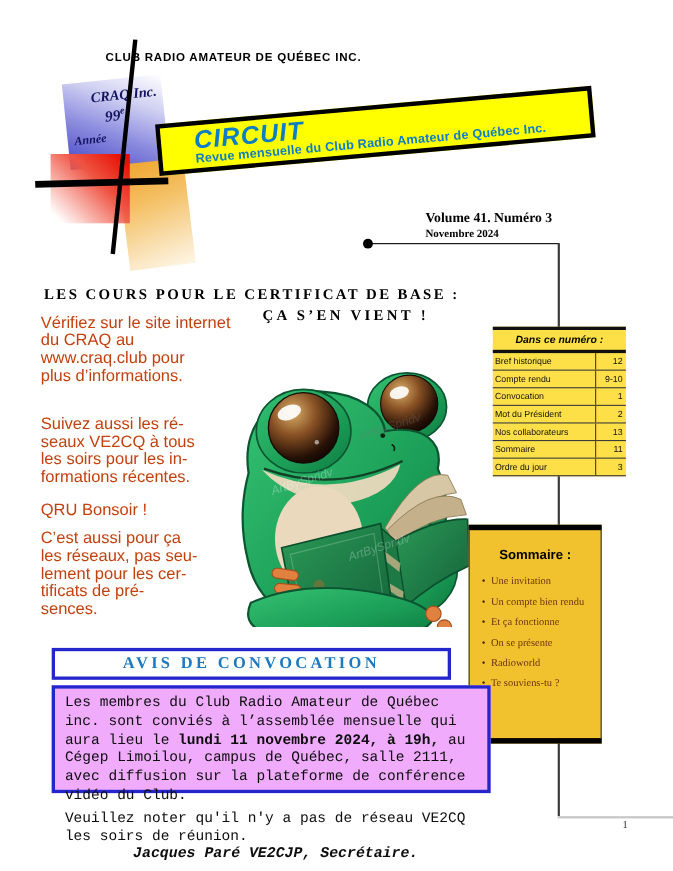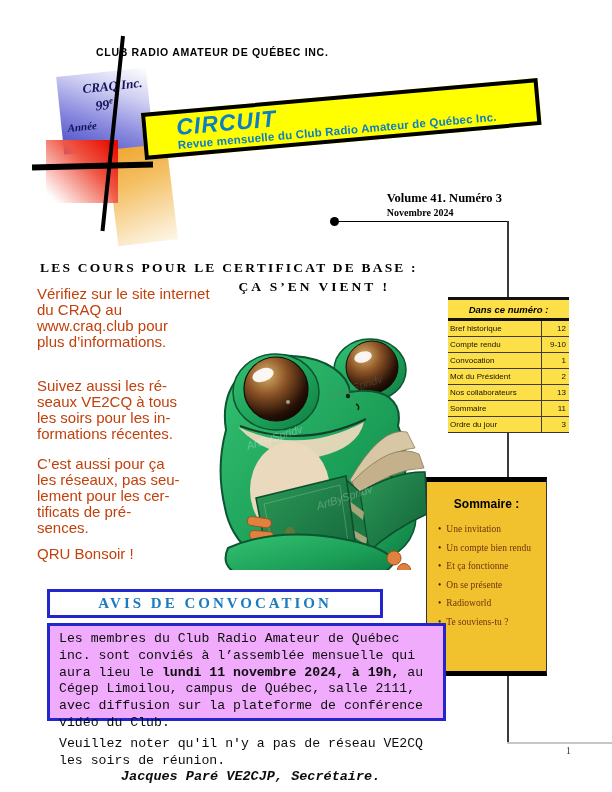--- a/index.html
+++ b/index.html
@@ -85,21 +85,21 @@
     box-sizing:border-box; background:#f2c12e;
     border-top:5px solid #000; border-bottom:5px solid #000;
     border-left:1px solid #333; border-right:1px solid #333;
   }
   .som-title { text-align:center; font-weight:bold; font-size:12px; margin-top:15px; color:#000; }
   .som-items { margin-top:13px; padding-left:11px; }
   .som-item { font-family:"Liberation Serif", serif; font-size:9.5px; line-height:11px; color:#6b3410; margin-bottom:7.5px; }
   .som-bullet { margin-right:5px; color:#3d1d05; }
   
   .avis-title-box {
-    position:absolute; left:47px; top:589px; width:336px; height:29px;
+    position:absolute; left:47px; top:589px; width:363px; height:29px;
     box-sizing:border-box; border:3.5px solid #2525cc; background:#fff;
     display:flex; align-items:center; justify-content:center;
   }
   .avis-title { font-family:"Liberation Serif", serif; font-weight:bold; font-size:15px; letter-spacing:3px; color:#1b79c0; }
   .avis-body-box {
     position:absolute; left:47px; top:623px; width:399px; height:98px;
     box-sizing:border-box; border:3.5px solid #2525cc; background:#f0abfc;
     padding:5px 8px 0 9px;
     font-family:Liberation Mono, monospace; font-size:13.2px; line-height:16.8px; color:#0d0d0d;
   }
@@ -146,26 +146,26 @@
   </div>
   <div class="ltext">
     <p>Vérifiez sur le site internet
 du CRAQ au
 www.craq.club pour
 plus d’informations.</p>
     <p>Suivez aussi les ré-
 seaux VE2CQ à tous
 les soirs pour les in-
 formations récentes.</p>
+    <p>QRU Bonsoir !</p>
     <p>C’est aussi pour ça
 les réseaux, pas seu-
 lement pour les cer-
 tificats de pré-
 sences.</p>
-    <p>QRU Bonsoir !</p>
   </div>
 
   <svg class="frog" viewBox="0 0 230 240" xmlns="http://www.w3.org/2000/svg">
     <defs>
       <radialGradient id="eyeG" cx="35%" cy="28%" r="80%">
         <stop offset="0%" stop-color="#d9b06a"></stop>
         <stop offset="40%" stop-color="#8a5225"></stop>
         <stop offset="80%" stop-color="#261106"></stop>
         <stop offset="100%" stop-color="#0c0502"></stop>
       </radialGradient>

